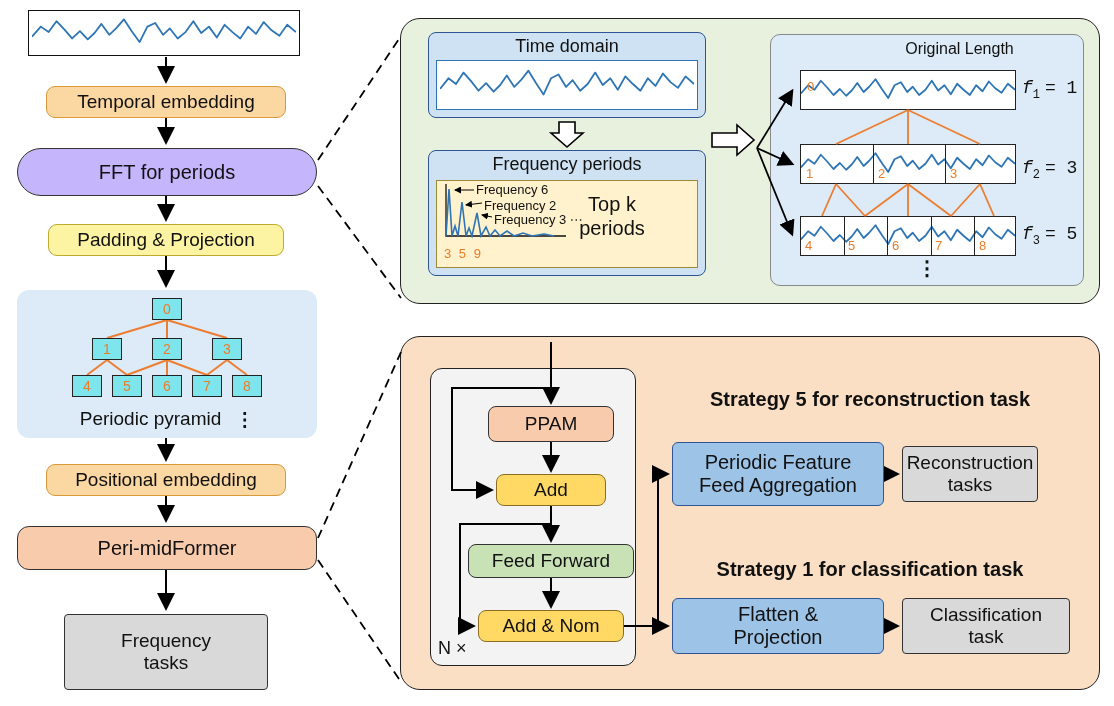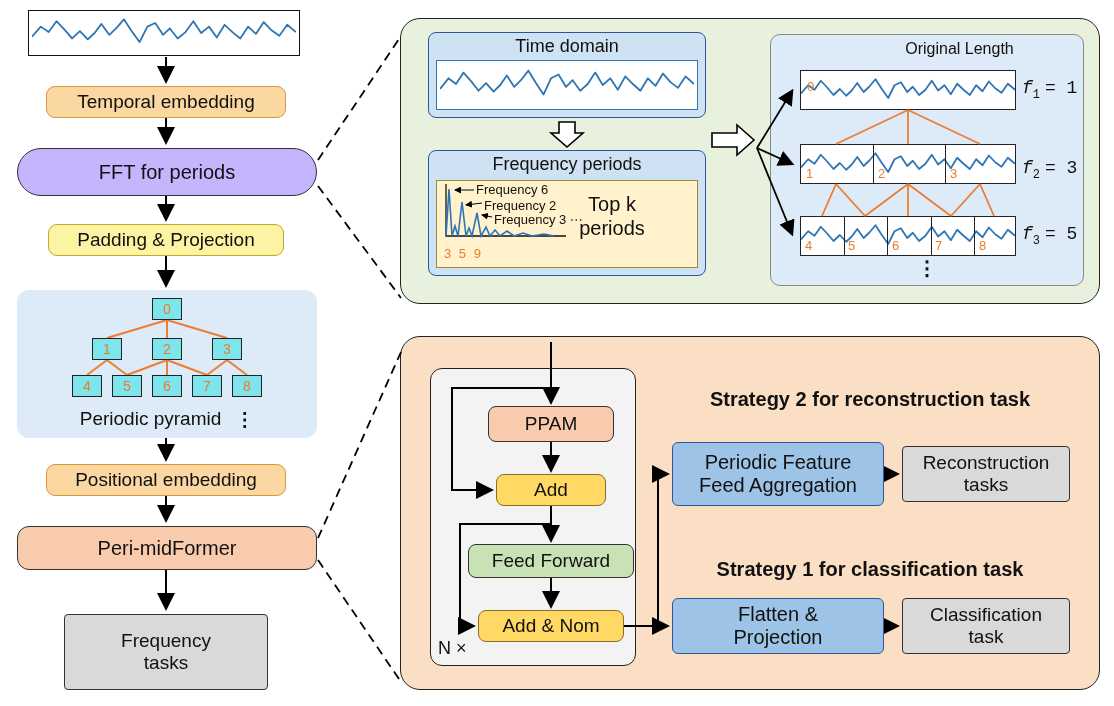--- a/index.html
+++ b/index.html
@@ -224,25 +224,25 @@
   <div class="box fg graybox" style="left:64px;top:614px;width:204px;height:76px">
     <span style="display:block;max-width:130px">Frequency tasks</span>
   </div>
 
   <div class="box fg goldbox" style="left:496px;top:474px;width:110px;height:32px">Add</div>
   <div class="box fg salmon" style="left:488px;top:406px;width:126px;height:36px;border-radius:8px;font-size:19px">PPAM</div>
   <div class="box fg" style="left:468px;top:544px;width:166px;height:34px;background:#C8E2B5;border:1.3px solid #333;border-radius:8px;font-size:19px">Feed Forward</div>
   <div class="box fg goldbox" style="left:478px;top:610px;width:146px;height:32px">Add &amp; Nom</div>
   <div class="lbl" style="left:438px;top:638px;font-size:18px">N ×</div>
 
-  <div class="strategy" style="left:650px;top:388px;width:440px">Strategy 2 for reconstruction task</div>
+  <div class="strategy" style="left:650px;top:388px;width:440px">Strategy 5 for reconstruction task</div>
   <div class="box fg bluebox" style="left:672px;top:442px;width:212px;height:64px">
     <span style="display:block;max-width:170px">Periodic Feature Feed Aggregation</span>
   </div>
-  <div class="box fg graybox" style="left:902px;top:446px;width:168px;height:56px">
+  <div class="box fg graybox" style="left:902px;top:446px;width:136px;height:56px">
     <span style="display:block;max-width:150px">Reconstruction tasks</span>
   </div>
   <div class="strategy" style="left:650px;top:558px;width:440px">Strategy 1 for classification task</div>
   <div class="box fg graybox" style="left:902px;top:598px;width:168px;height:56px">
     <span style="display:block;max-width:130px">Classification task</span>
   </div>
   <div class="box fg bluebox" style="left:672px;top:598px;width:212px;height:56px">
     <span style="display:block;max-width:110px">Flatten &amp; Projection</span>
   </div>
 

